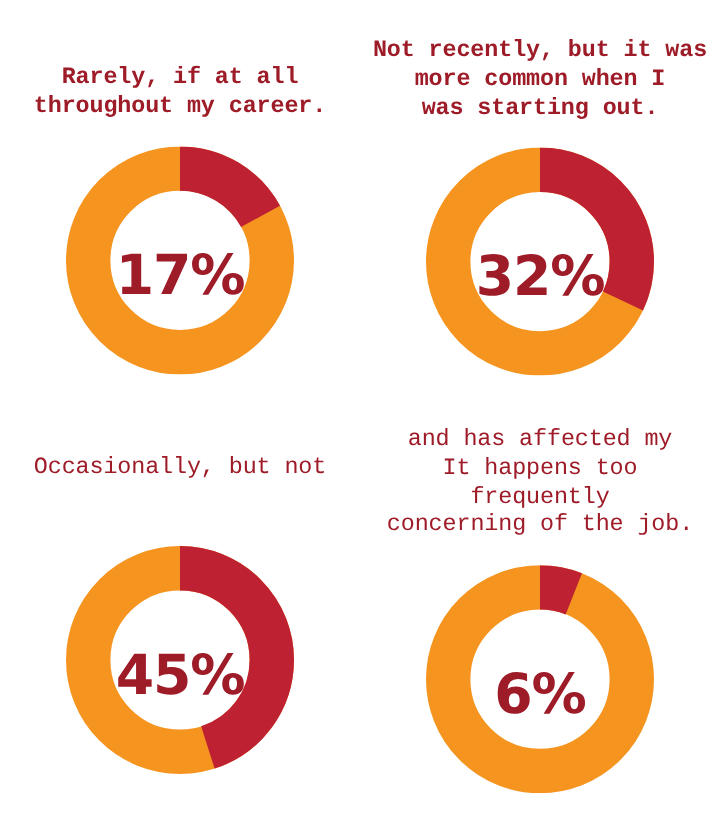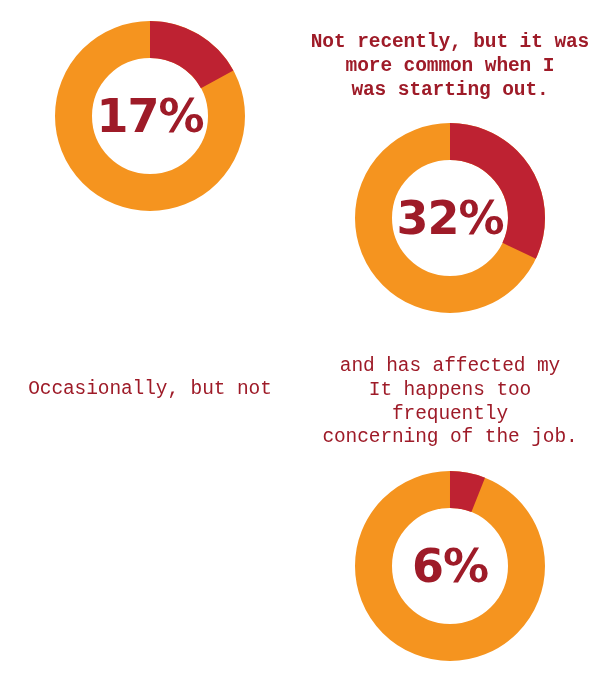--- a/index.html
+++ b/index.html
@@ -61,39 +61,43 @@
   .cell-br .donut-wrap { margin-top: 21px; }
 
   .donut-svg {
     display: block;
     width: 190px;
     height: 190px;
   }
   .pct {
     position: absolute;
     left: 0;
-    top: 0;
+    top: 12px;
     width: 190px;
     height: 190px;
     display: flex;
     align-items: center;
     justify-content: center;
     color: #9E1B28;
     font-size: 46px;
     font-weight: 700;
     letter-spacing: -1px;
     pointer-events: none;
   }
 </style>
 </head>
 <body>
 
 <div class="board">
 
   <div class="cell cell-tl">
+    <div class="caption bold">
+      <div>Rarely, if at all</div>
+      <div>throughout my career.</div>
+    </div>
     <div class="donut-wrap">
       <svg class="donut-svg" viewBox="0 0 190 190">
         <circle cx="95" cy="95" r="76.5" fill="none" stroke="#F5941F" stroke-width="37"></circle>
         <circle class="value-arc" cx="95" cy="95" r="76.5" fill="none" stroke="#BE2232" stroke-width="37" transform="rotate(-90 95 95)" stroke-dasharray="81.71282491987053 398.95085107936785"></circle>
       </svg>
       <div class="pct">17%</div>
     </div>
   </div>
 
   <div class="cell cell-tr">
@@ -108,20 +112,27 @@
         <circle class="value-arc" cx="95" cy="95" r="76.5" fill="none" stroke="#BE2232" stroke-width="37" transform="rotate(-90 95 95)" stroke-dasharray="153.81237631975628 326.85129967948205"></circle>
       </svg>
       <div class="pct">32%</div>
     </div>
   </div>
 
   <div class="cell cell-bl">
     <div class="caption normal">
       <div>Occasionally, but not</div>
     </div>
+    <div class="donut-wrap">
+      <svg class="donut-svg" viewBox="0 0 190 190">
+        <circle cx="95" cy="95" r="76.5" fill="none" stroke="#F5941F" stroke-width="37"></circle>
+        <circle class="value-arc" cx="95" cy="95" r="76.5" fill="none" stroke="#BE2232" stroke-width="37" transform="rotate(-90 95 95)" stroke-dasharray="216.29865419965728 264.3650217995811"></circle>
+      </svg>
+      <div class="pct">45%</div>
+    </div>
   </div>
 
   <div class="cell cell-br">
     <div class="caption normal">
       <div>and has affected my</div>
       <div>It happens too frequently</div>
       <div>concerning of the job.</div>
     </div>
     <div class="donut-wrap">
       <svg class="donut-svg" viewBox="0 0 190 190">

